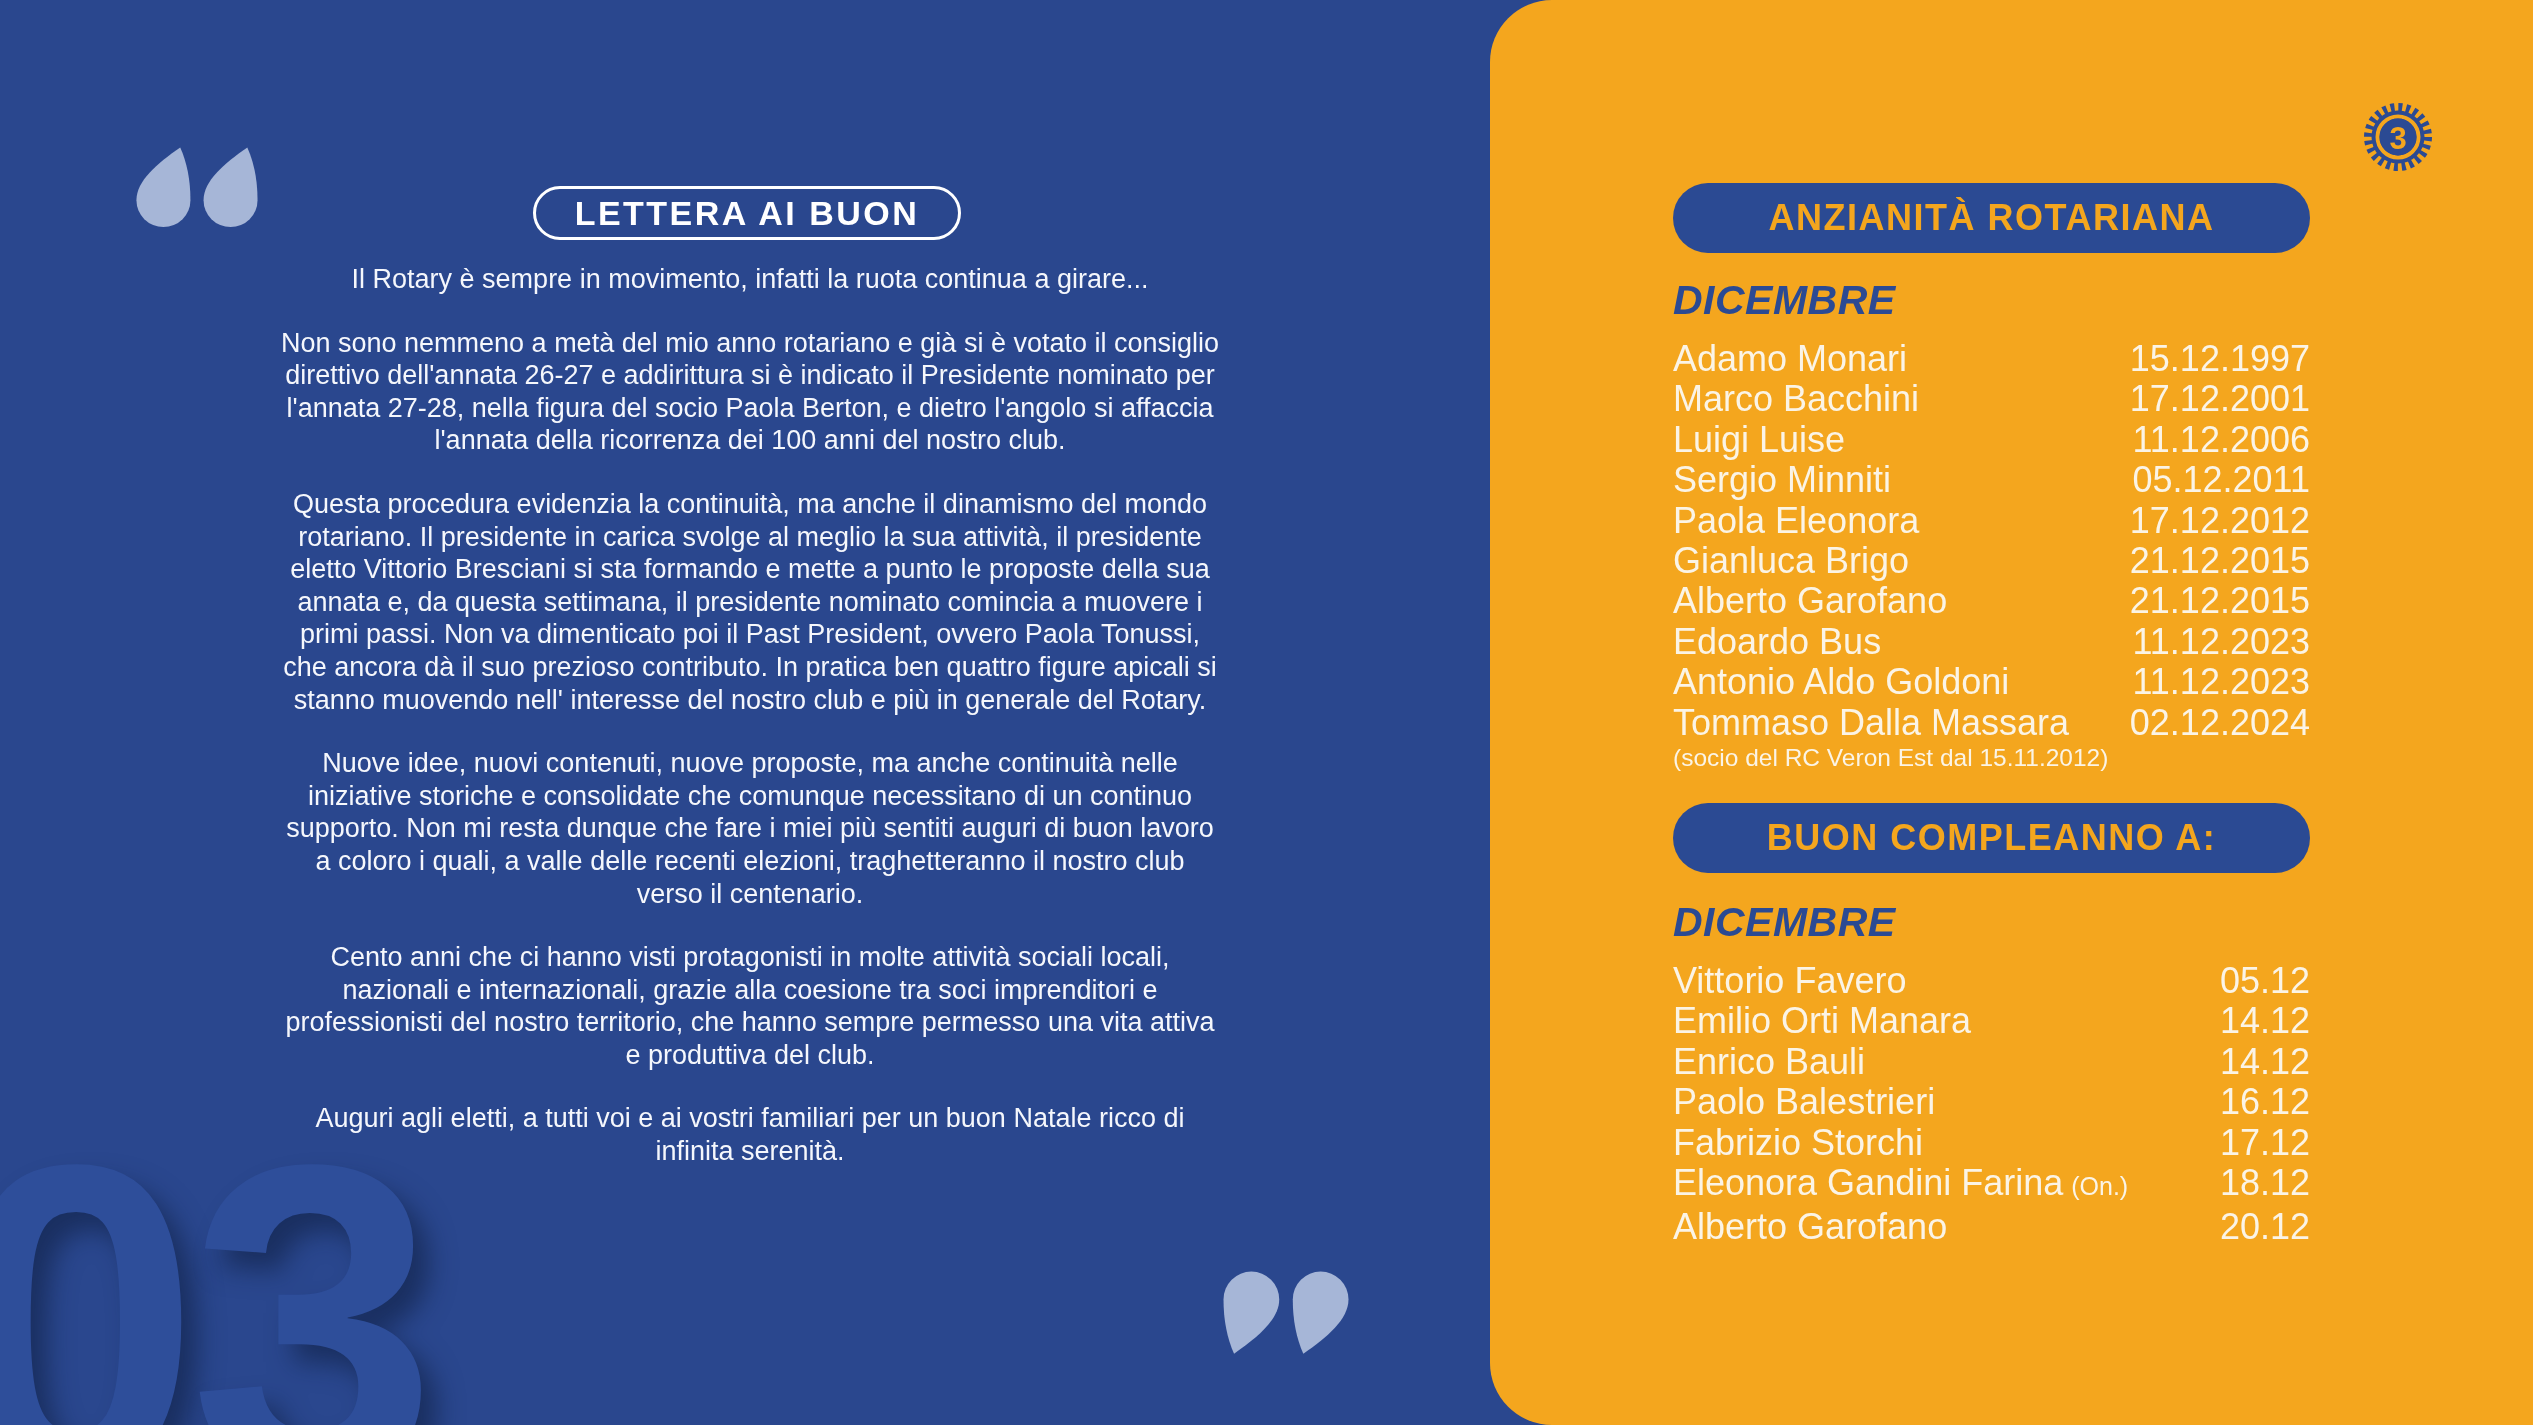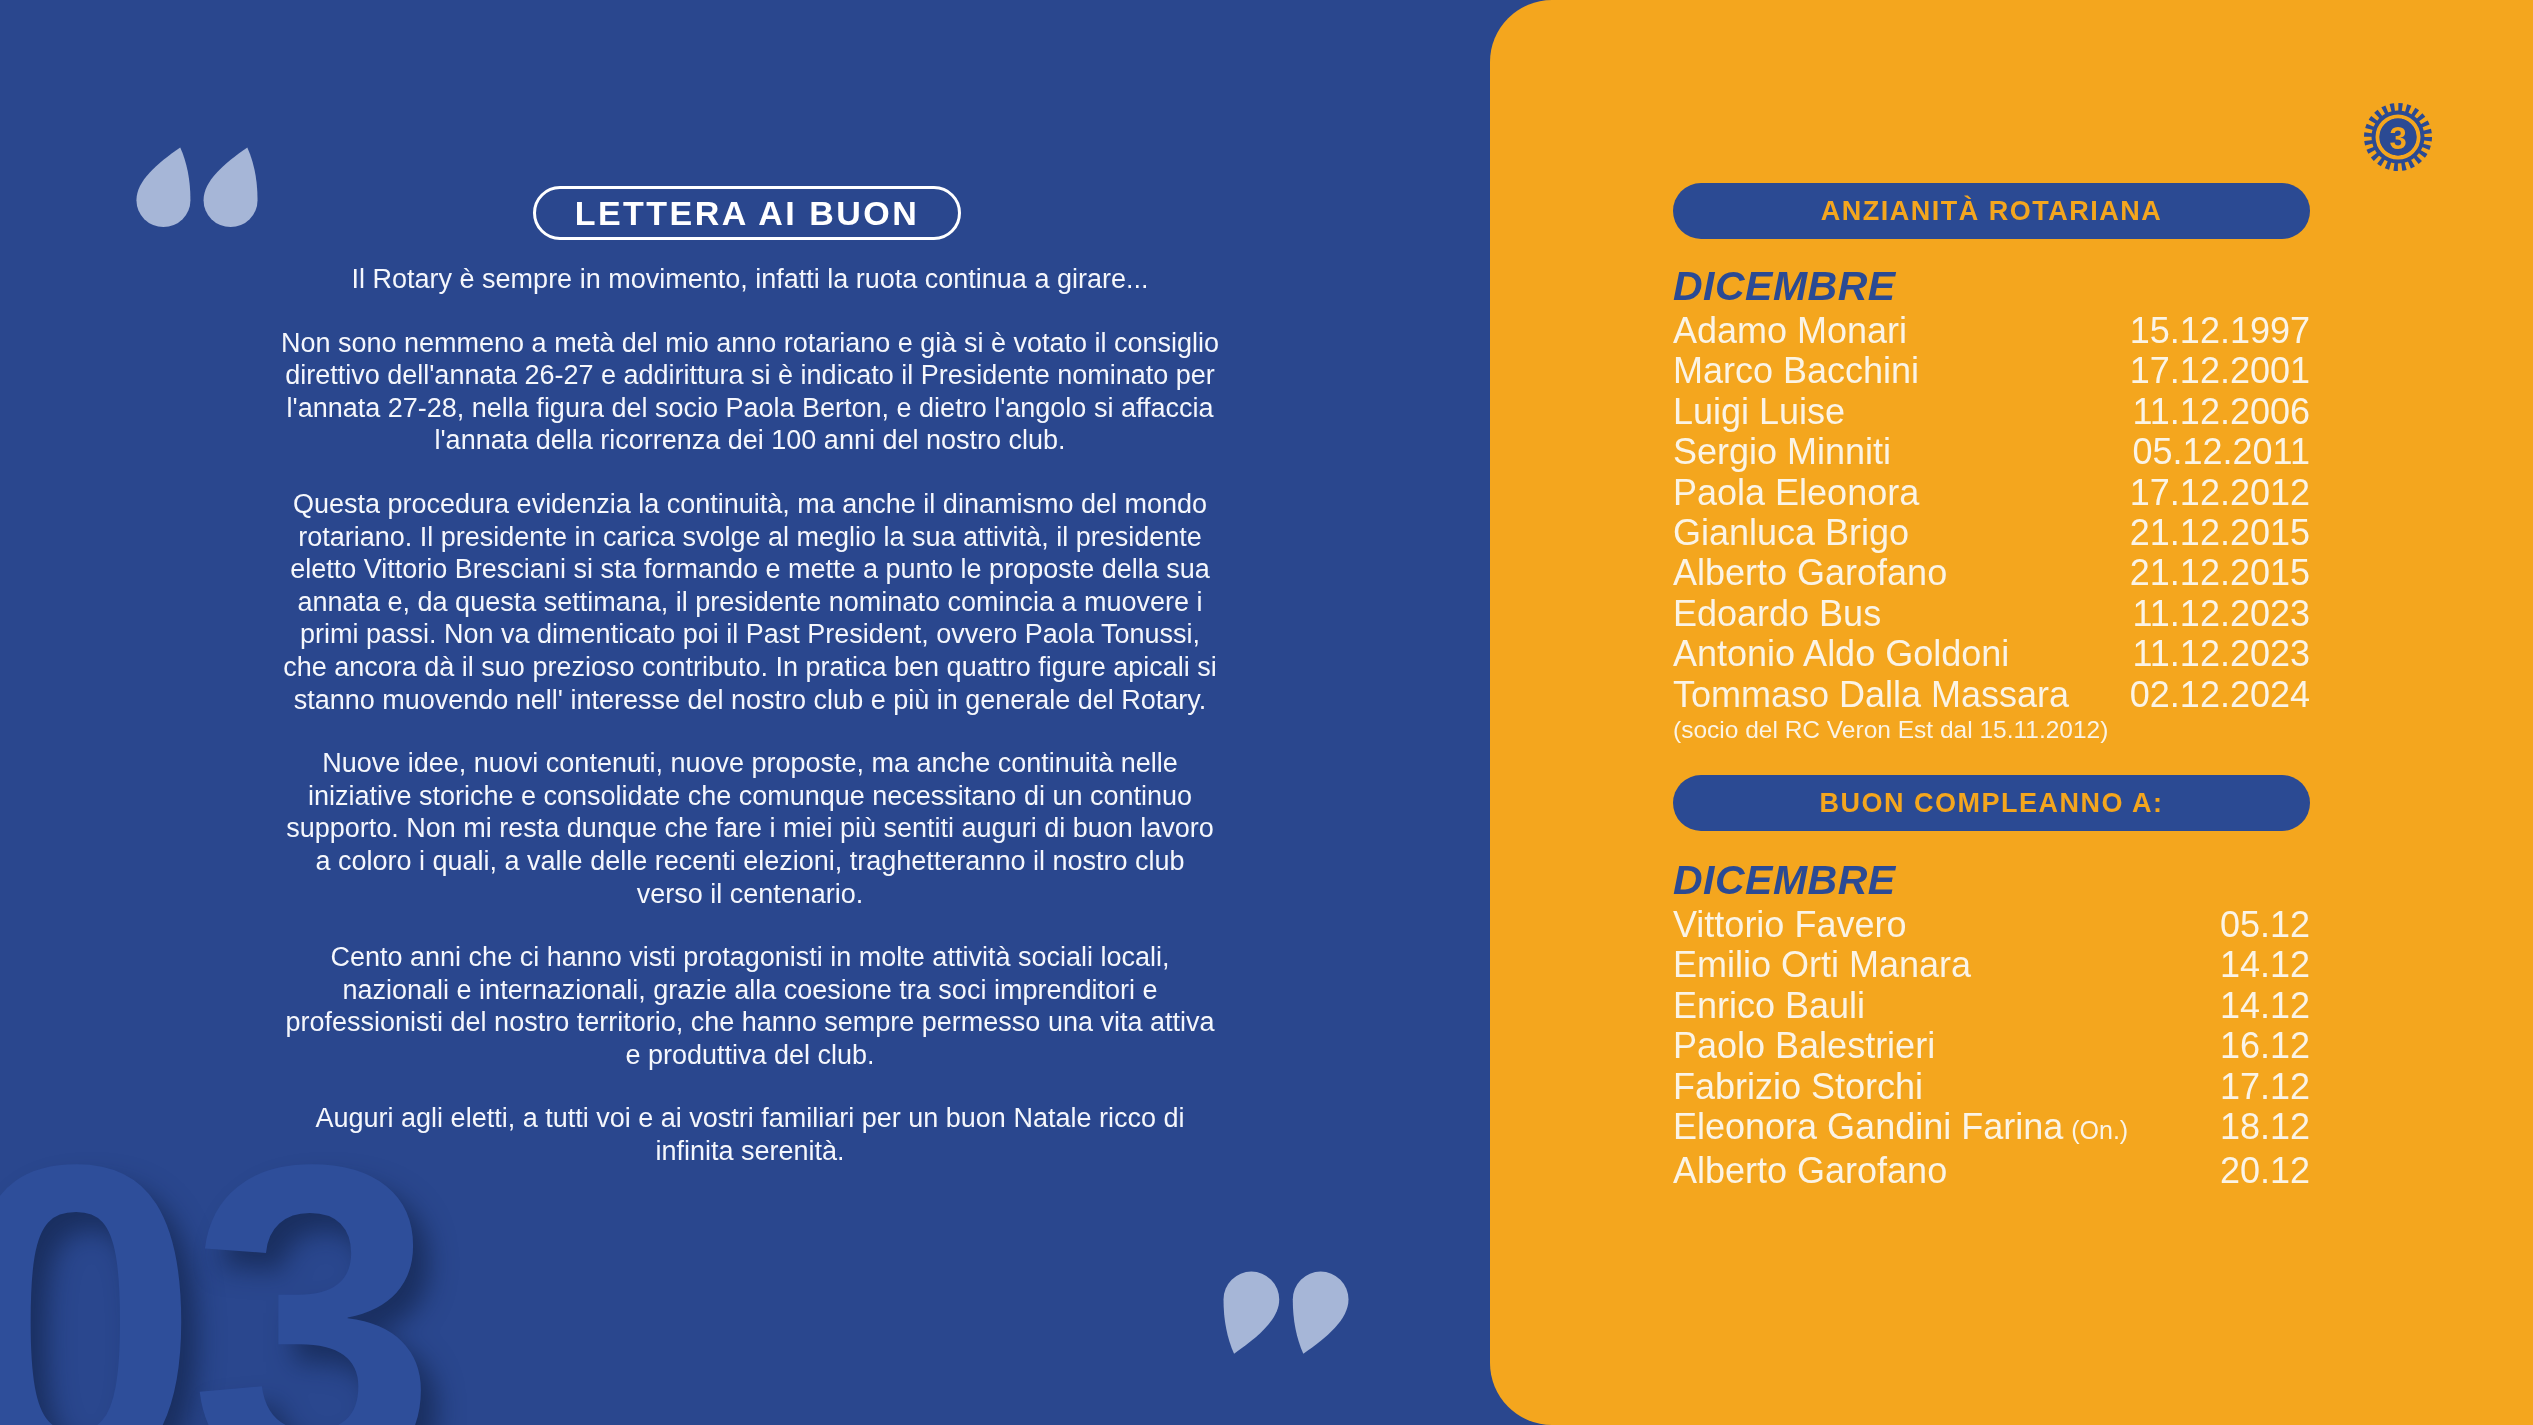--- a/index.html
+++ b/index.html
@@ -41,34 +41,34 @@
   .letter-body p + p{margin-top:31px;}
 
   
   .info-panel{
     position:absolute;top:0;right:0;width:1043px;height:1425px;
     background:#F4A61E;border-radius:62px 0 0 62px;
   }
   .panel-content{position:absolute;left:183px;top:0;width:637px;}
 
   .pill{
-    height:56px;border-radius:36px;background:#2B4A93;
+    height:70px;border-radius:36px;background:#2B4A93;
     display:flex;align-items:center;justify-content:center;
-    color:#F4A61E;font-size:27px;font-weight:bold;letter-spacing:1.5px;
+    color:#F4A61E;font-size:36px;font-weight:bold;letter-spacing:1.5px;
   }
   .pill-anzianita{margin-top:183px;}
   .pill-compleanno{margin-top:32px;}
 
   .month{
     color:#2B4A93;font-style:italic;font-weight:bold;
     font-size:41px;line-height:44px;margin-top:25px;letter-spacing:0.5px;
   }
   .month-compleanno{margin-top:27px;}
 
-  .rows{margin-top:3px;}
+  .rows{margin-top:17px;}
   .row{
     display:flex;justify-content:space-between;align-items:baseline;
     color:#FBF4E6;font-size:36px;line-height:40.4px;white-space:nowrap;
   }
   .row .suffix{font-size:25px;margin-left:8px;}
   .note{
     color:#FBF4E6;font-size:24.5px;line-height:27px;margin-top:1px;
   }
 
   .gear-badge{position:absolute;top:102px;right:100px;width:70px;height:70px;}

